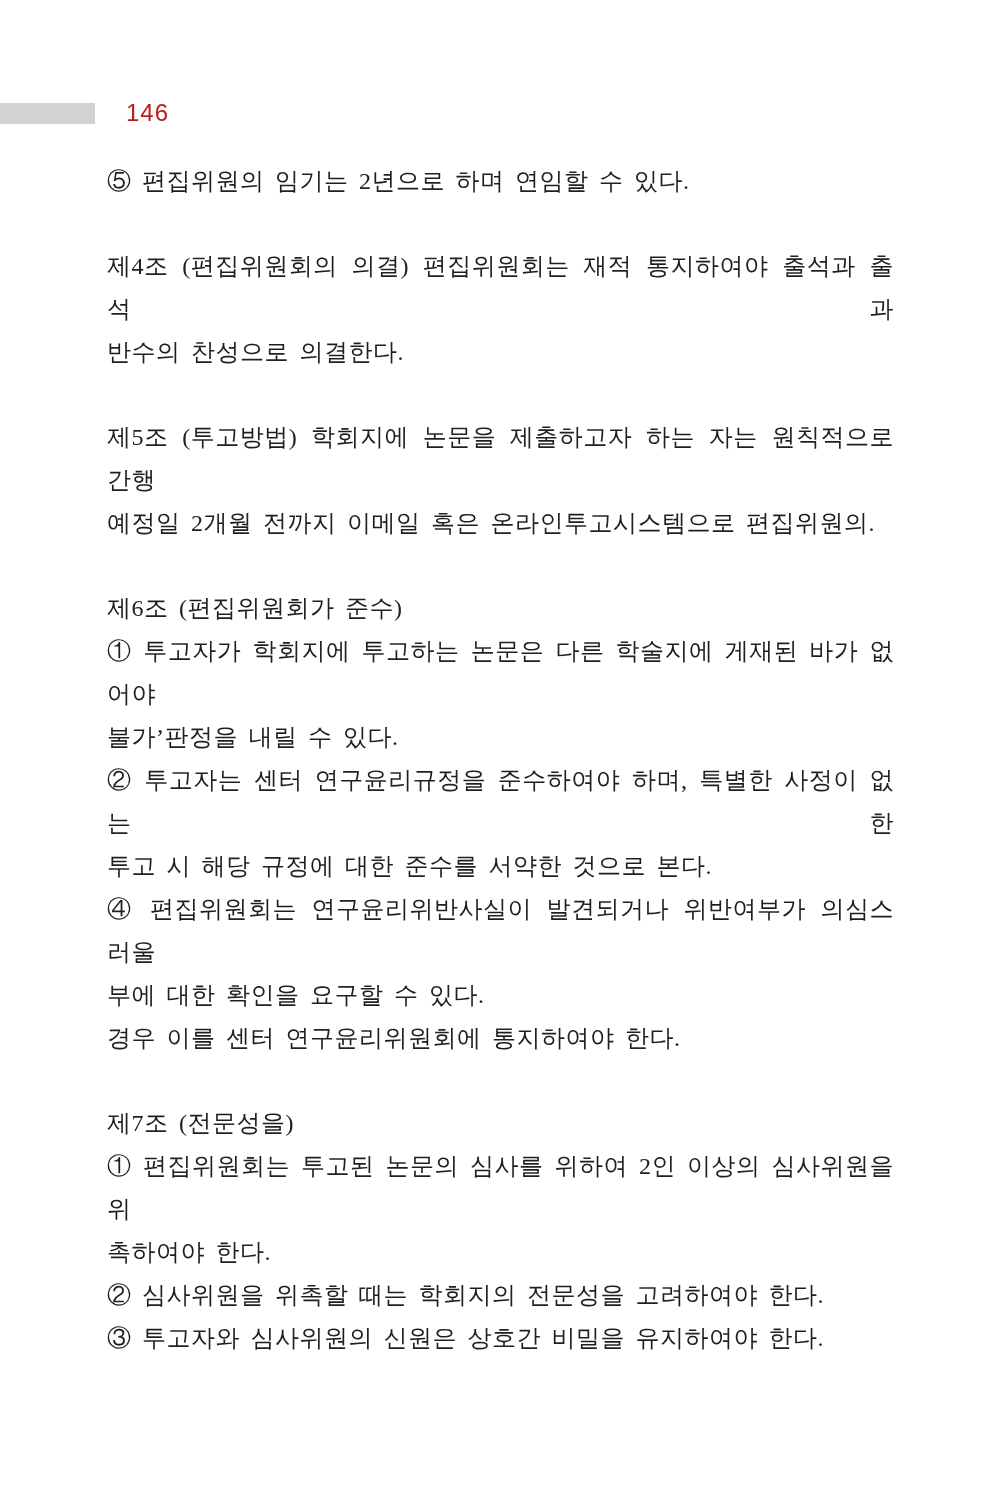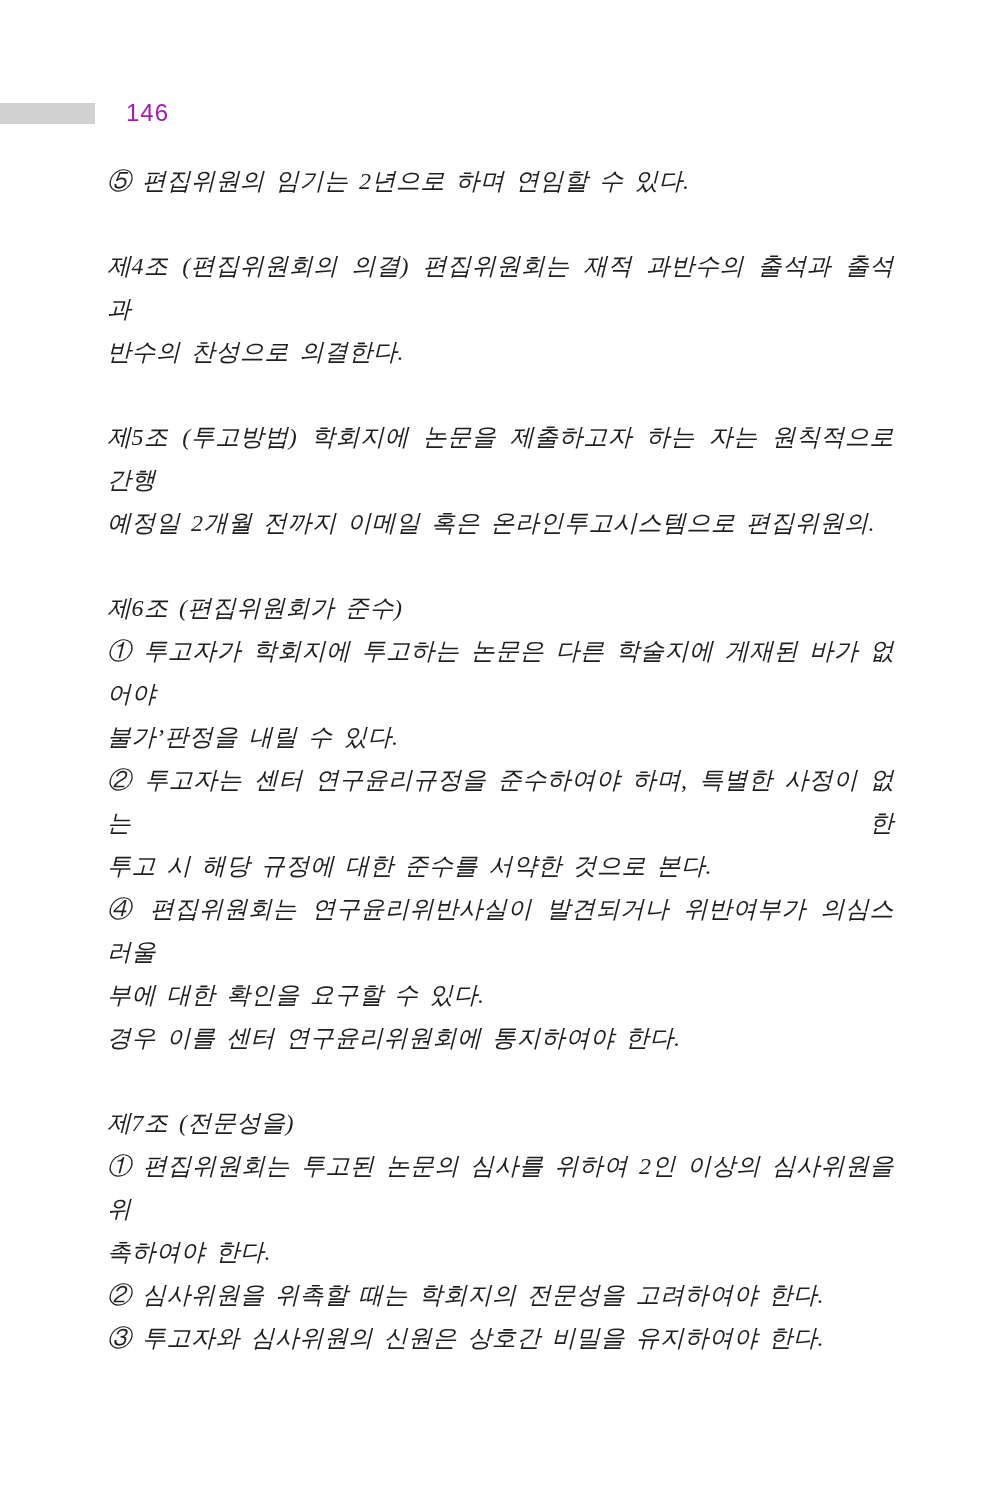--- a/index.html
+++ b/index.html
@@ -25,42 +25,41 @@
     height: 21px;
     background: #d2d2d2;
   }
   .page-number {
     position: absolute;
     left: 126px;
     top: 99px;
     font-family: "Liberation Sans", "DejaVu Sans", sans-serif;
     font-size: 24px;
     letter-spacing: 1px;
-    color: #a21caf;
+    color: #b91c1c;
   }
   .content {
     position: absolute;
     left: 107px;
     top: 160px;
     width: 787px;
     font-size: 24px;
     line-height: 43px;
     letter-spacing: 0.5px;
     word-spacing: 4px;
     text-align: left;
   }
   .para {
     margin: 0 0 42px 0;
   }
   .para:last-child {
     margin-bottom: 0;
   }
   .line {
     min-height: 43px;
-    font-style: italic;
   }
   .line.j {
     text-align: justify;
     text-align-last: justify;
   }
 </style>
 </head>
 <body>
 
 <div class="page">
@@ -69,21 +68,21 @@
 
   <div class="page-number">146</div>
 
   <main class="content">
 
     <section class="para">
       <div class="line">⑤ 편집위원의 임기는 2년으로 하며 연임할 수 있다.</div>
     </section>
 
     <section class="para">
-      <div class="line j">제4조 (편집위원회의 의결) 편집위원회는 재적 과반수의 출석과 출석 과</div>
+      <div class="line j">제4조 (편집위원회의 의결) 편집위원회는 재적 통지하여야 출석과 출석 과</div>
       <div class="line">반수의 찬성으로 의결한다.</div>
     </section>
 
     <section class="para">
       <div class="line j">제5조 (투고방법) 학회지에 논문을 제출하고자 하는 자는 원칙적으로 간행</div>
       <div class="line">예정일 2개월 전까지 이메일 혹은 온라인투고시스템으로 편집위원의.</div>
     </section>
 
     <section class="para">
       <div class="line">제6조 (편집위원회가 준수)</div>

